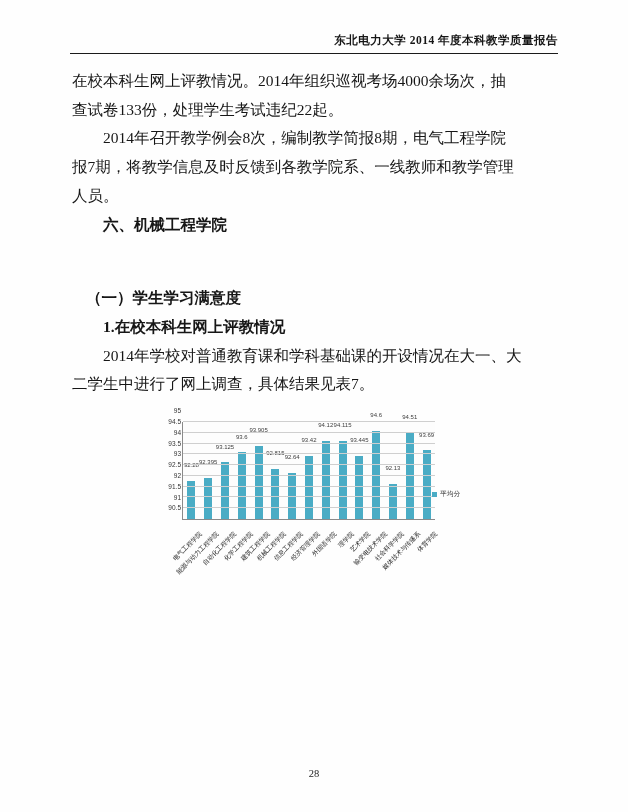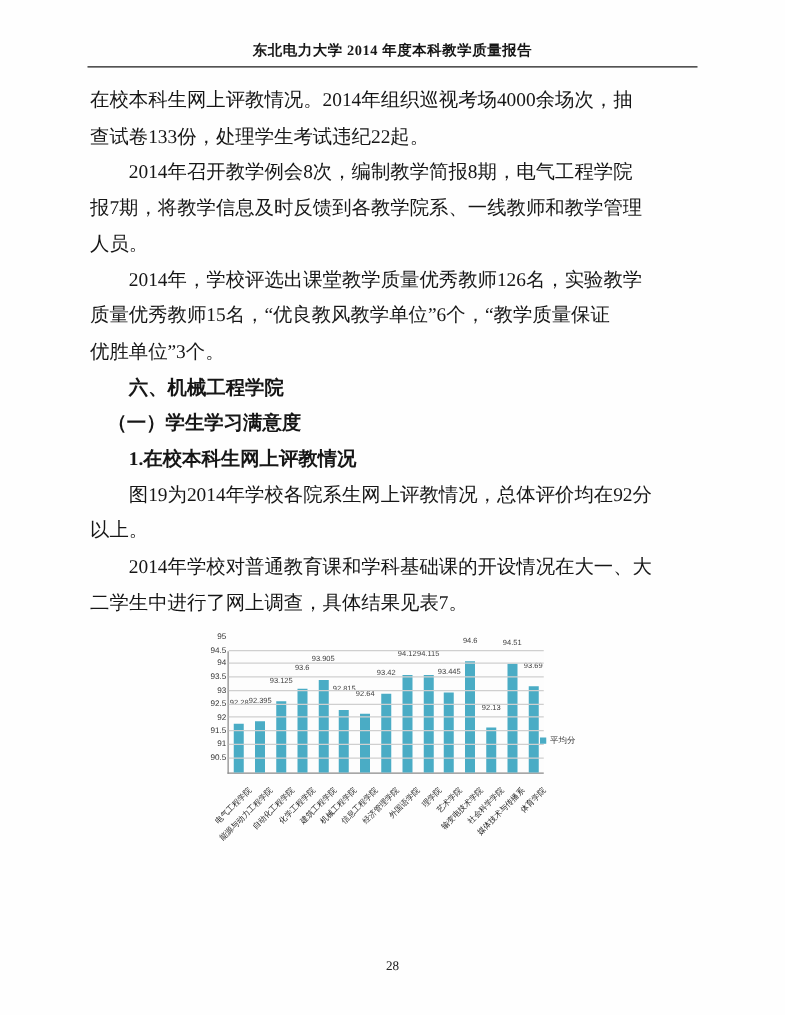--- a/index.html
+++ b/index.html
@@ -11,38 +11,38 @@
     font-family:"Liberation Serif","DejaVu Serif",serif;
     color:#161616;
     overflow:hidden;
   }
   
   .header{
     width:488px;
     margin:0 auto;
     padding-top:33px;
     padding-bottom:5px;
-    text-align:center;
+    text-align:right;
     font-weight:bold;
     font-size:11.5px;
     letter-spacing:.5px;
     border-bottom:1.5px solid #1b1b1b;
     font-family:Liberation Serif, serif;
   }
   
   .body{
     padding:13px 70px 0 72px;
     font-size:15.5px;
     line-height:28.7px;
   }
   .para{margin:0;white-space:pre-wrap;}
   .indent{text-indent:2em;}
   .heading{margin:0;font-weight:bold;white-space:pre-wrap;}
   .h-2em{text-indent:2em;}
-  .h-1em{text-indent:0.9em;}
+  .h-1em{text-indent:0.9em;margin-top:45px;}
   
   .chart-wrap{
     position:relative;
     width:298px;
     margin:23px 0 0 93px;
     font-family:"Liberation Sans","DejaVu Sans",sans-serif;
   }
   .plot{
     position:relative;
     margin-left:17px;
@@ -116,28 +116,23 @@
 <div class="page">
 
   <div class="header">东北电力大学 2014 年度本科教学质量报告</div>
 
   <div class="body">
     <p class="para">在校本科生网上评教情况。2014年组织巡视考场4000余场次，抽
 查试卷133份，处理学生考试违纪22起。</p>
     <p class="para indent">2014年召开教学例会8次，编制教学简报8期，电气工程学院
 报7期，将教学信息及时反馈到各教学院系、一线教师和教学管理
 人员。</p>
-    <p class="para indent">2014年，学校评选出课堂教学质量优秀教师126名，实验教学
-质量优秀教师15名，“优良教风教学单位”6个，“教学质量保证
-优胜单位”3个。</p>
     <p class="heading h-2em">六、机械工程学院</p>
     <p class="heading h-1em">（一）学生学习满意度</p>
     <p class="heading h-2em">1.在校本科生网上评教情况</p>
-    <p class="para indent">图19为2014年学校各院系生网上评教情况，总体评价均在92分
-以上。</p>
     <p class="para indent">2014年学校对普通教育课和学科基础课的开设情况在大一、大
 二学生中进行了网上调查，具体结果见表7。</p>
 
     <div class="chart-wrap">
       <div class="plot">
         <div class="bars">
             <div class="bar-slot">
               <span class="bar-label" style="bottom: calc(39.5556% + 1px);">92.28</span>
               <div class="bar" style="height: 39.5556%; background: rgb(74, 172, 197);"></div>
             </div>

